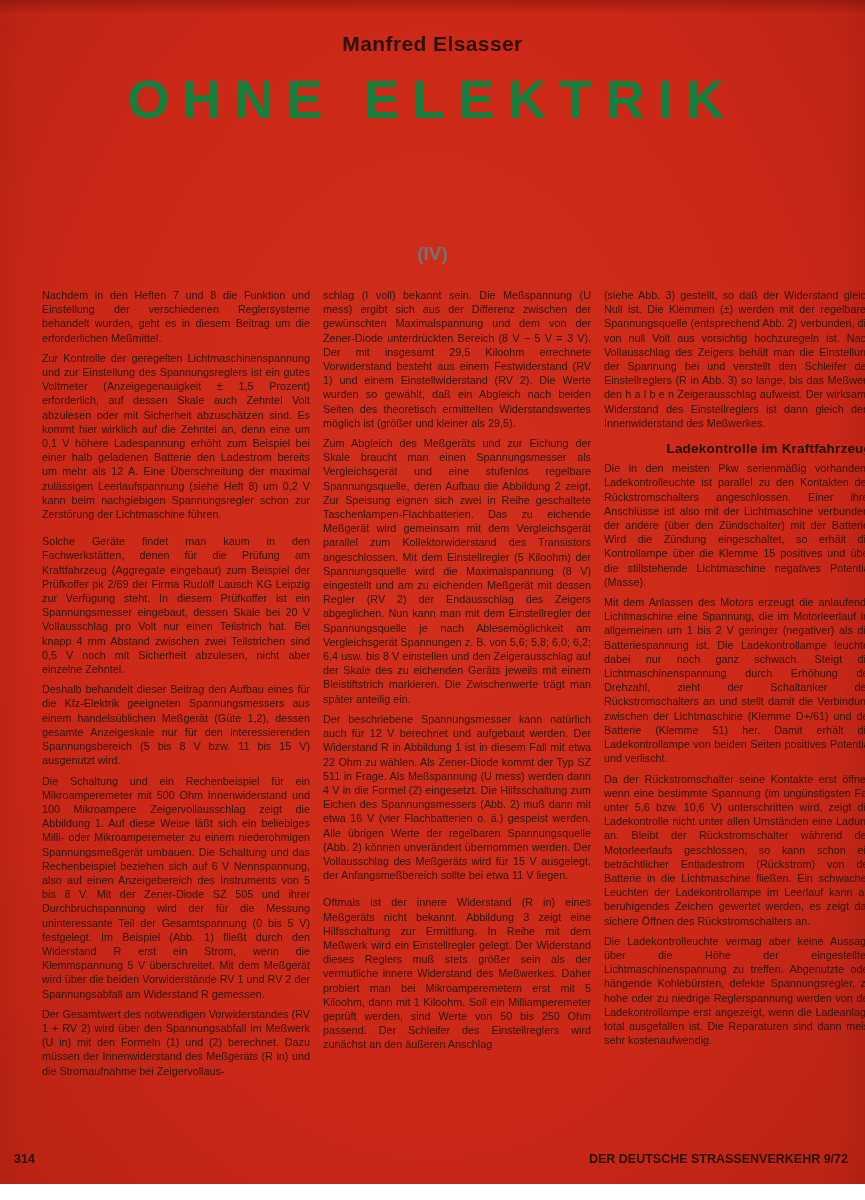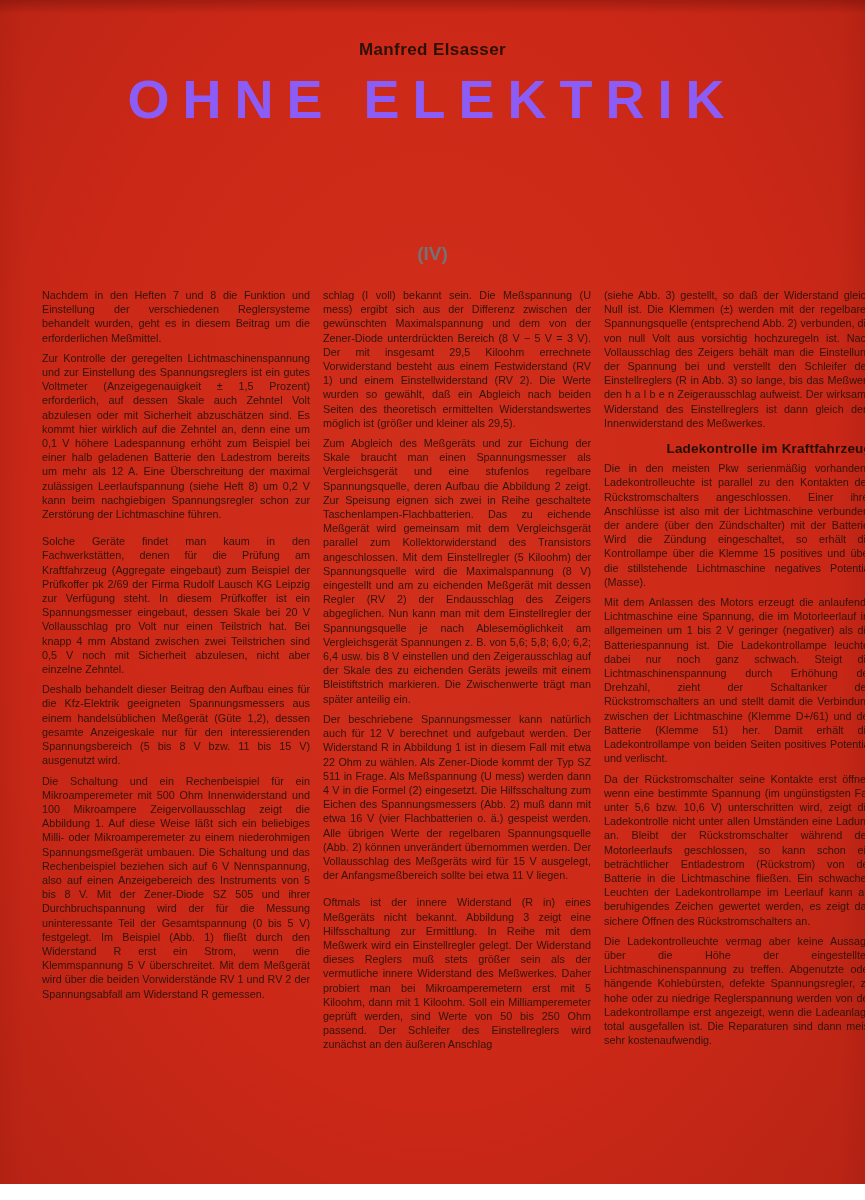--- a/index.html
+++ b/index.html
@@ -22,39 +22,39 @@
     width: 865px;
     height: 1184px;
     background: #cc2817;
     background-image:
       linear-gradient(180deg, rgba(60,0,0,0.28) 0%, rgba(60,0,0,0.0) 14px),
       linear-gradient(90deg, rgba(120,10,0,0.10) 0%, rgba(120,10,0,0.0) 3%, rgba(120,10,0,0.0) 97%, rgba(120,10,0,0.12) 100%),
       radial-gradient(ellipse at 50% 45%, rgba(255,120,80,0.10) 0%, rgba(0,0,0,0.0) 60%, rgba(0,0,0,0.10) 100%);
   }
   .author {
     position: absolute;
-    top: 40px;
+    top: 32px;
     left: 0;
     width: 100%;
     text-align: center;
-    font-size: 17px;
+    font-size: 21px;
     font-weight: bold;
     letter-spacing: 0.4px;
     color: #2c1108;
   }
   .title-main {
     position: absolute;
     top: 68px;
     left: 0;
     width: 100%;
     text-align: center;
     font-size: 54px;
     font-weight: 800;
     letter-spacing: 13px;
-    color: #8b5cf6;
+    color: #15803d;
     white-space: nowrap;
   }
   .title-sub {
     position: absolute;
     top: 160px;
     left: 0;
     width: 100%;
     text-align: center;
     font-size: 42px;
     font-weight: 800;
@@ -136,32 +136,37 @@
   <div class="title-main">OHNE ELEKTRIK</div>
   <div class="part-number">(IV)</div>
 
   <div class="columns">
     <div class="col" lang="de">
       <p>Nachdem in den Heften 7 und 8 die Funktion und Einstellung der verschiedenen Reglersysteme behandelt wurden, geht es in diesem Beitrag um die erforderlichen Meßmittel.</p>
       <p>Zur Kontrolle der geregelten Lichtmaschinenspannung und zur Einstellung des Spannungsreglers ist ein gutes Voltmeter (Anzeigegenauigkeit ± 1,5 Prozent) erforderlich, auf dessen Skale auch Zehntel Volt abzulesen oder mit Sicherheit abzuschätzen sind. Es kommt hier wirklich auf die Zehntel an, denn eine um 0,1 V höhere Ladespannung erhöht zum Beispiel bei einer halb geladenen Batterie den Ladestrom bereits um mehr als 12 A. Eine Überschreitung der maximal zulässigen Leerlaufspannung (siehe Heft 8) um 0,2 V kann beim nachgiebigen Spannungsregler schon zur Zerstörung der Lichtmaschine führen.</p>
       <p class="gap-before">Solche Geräte findet man kaum in den Fachwerkstätten, denen für die Prüfung am Kraftfahrzeug (Aggregate eingebaut) zum Beispiel der Prüfkoffer pk 2/69 der Firma Rudolf Lausch KG Leipzig zur Verfügung steht. In diesem Prüfkoffer ist ein Spannungsmesser eingebaut, dessen Skale bei 20 V Vollausschlag pro Volt nur einen Teilstrich hat. Bei knapp 4 mm Abstand zwischen zwei Teilstrichen sind 0,5 V noch mit Sicherheit abzulesen, nicht aber einzelne Zehntel.</p>
       <p>Deshalb behandelt dieser Beitrag den Aufbau eines für die Kfz-Elektrik geeigneten Spannungsmessers aus einem handelsüblichen Meßgerät (Güte 1,2), dessen gesamte Anzeigeskale nur für den interessierenden Spannungsbereich (5 bis 8 V bzw. 11 bis 15 V) ausgenutzt wird.</p>
       <p>Die Schaltung und ein Rechenbeispiel für ein Mikroamperemeter mit 500 Ohm Innenwiderstand und 100 Mikroampere Zeigervollausschlag zeigt die Abbildung 1. Auf diese Weise läßt sich ein beliebiges Milli- oder Mikroamperemeter zu einem niederohmigen Spannungsmeßgerät umbauen. Die Schaltung und das Rechenbeispiel beziehen sich auf 6 V Nennspannung, also auf einen Anzeigebereich des Instruments von 5 bis 8 V. Mit der Zener-Diode SZ 505 und ihrer Durchbruchspannung wird der für die Messung uninteressante Teil der Gesamtspannung (0 bis 5 V) festgelegt. Im Beispiel (Abb. 1) fließt durch den Widerstand R erst ein Strom, wenn die Klemmspannung 5 V überschreitet. Mit dem Meßgerät wird über die beiden Vorwiderstände RV 1 und RV 2 der Spannungsabfall am Widerstand R gemessen.</p>
+      <p>Der Gesamtwert des notwendigen Vorwiderstandes (RV 1 + RV 2) wird über den Spannungsabfall im Meßwerk (U in) mit den Formeln (1) und (2) berechnet. Dazu müssen der Innenwiderstand des Meßgeräts (R in) und die Stromaufnahme bei Zeigervollaus-</p>
     </div>
     <div class="col" lang="de">
       <p>schlag (I voll) bekannt sein. Die Meßspannung (U mess) ergibt sich aus der Differenz zwischen der gewünschten Maximalspannung und dem von der Zener-Diode unterdrückten Bereich (8 V − 5 V = 3 V). Der mit insgesamt 29,5 Kiloohm errechnete Vorwiderstand besteht aus einem Festwiderstand (RV 1) und einem Einstellwiderstand (RV 2). Die Werte wurden so gewählt, daß ein Abgleich nach beiden Seiten des theoretisch ermittelten Widerstandswertes möglich ist (größer und kleiner als 29,5).</p>
       <p>Zum Abgleich des Meßgeräts und zur Eichung der Skale braucht man einen Spannungsmesser als Vergleichsgerät und eine stufenlos regelbare Spannungsquelle, deren Aufbau die Abbildung 2 zeigt. Zur Speisung eignen sich zwei in Reihe geschaltete Taschenlampen-Flachbatterien. Das zu eichende Meßgerät wird gemeinsam mit dem Vergleichsgerät parallel zum Kollektorwiderstand des Transistors angeschlossen. Mit dem Einstellregler (5 Kiloohm) der Spannungsquelle wird die Maximalspannung (8 V) eingestellt und am zu eichenden Meßgerät mit dessen Regler (RV 2) der Endausschlag des Zeigers abgeglichen. Nun kann man mit dem Einstellregler der Spannungsquelle je nach Ablesemöglichkeit am Vergleichsgerät Spannungen z. B. von 5,6; 5,8; 6,0; 6,2; 6,4 usw. bis 8 V einstellen und den Zeigerausschlag auf der Skale des zu eichenden Geräts jeweils mit einem Bleistiftstrich markieren. Die Zwischenwerte trägt man später anteilig ein.</p>
       <p>Der beschriebene Spannungsmesser kann natürlich auch für 12 V berechnet und aufgebaut werden. Der Widerstand R in Abbildung 1 ist in diesem Fall mit etwa 22 Ohm zu wählen. Als Zener-Diode kommt der Typ SZ 511 in Frage. Als Meßspannung (U mess) werden dann 4 V in die Formel (2) eingesetzt. Die Hilfsschaltung zum Eichen des Spannungsmessers (Abb. 2) muß dann mit etwa 16 V (vier Flachbatterien o. ä.) gespeist werden. Alle übrigen Werte der regelbaren Spannungsquelle (Abb. 2) können unverändert übernommen werden. Der Vollausschlag des Meßgeräts wird für 15 V ausgelegt, der Anfangsmeßbereich sollte bei etwa 11 V liegen.</p>
       <p class="gap-before">Oftmals ist der innere Widerstand (R in) eines Meßgeräts nicht bekannt. Abbildung 3 zeigt eine Hilfsschaltung zur Ermittlung. In Reihe mit dem Meßwerk wird ein Einstellregler gelegt. Der Widerstand dieses Reglers muß stets größer sein als der vermutliche innere Widerstand des Meßwerkes. Daher probiert man bei Mikroamperemetern erst mit 5 Kiloohm, dann mit 1 Kiloohm. Soll ein Milliamperemeter geprüft werden, sind Werte von 50 bis 250 Ohm passend. Der Schleifer des Einstellreglers wird zunächst an den äußeren Anschlag</p>
     </div>
     <div class="col" lang="de">
       <p>(siehe Abb. 3) gestellt, so daß der Widerstand gleich Null ist. Die Klemmen (±) werden mit der regelbaren Spannungsquelle (entsprechend Abb. 2) verbunden, die von null Volt aus vorsichtig hochzuregeln ist. Nach Vollausschlag des Zeigers behält man die Einstellung der Spannung bei und verstellt den Schleifer des Einstellreglers (R in Abb. 3) so lange, bis das Meßwerk den h a l b e n Zeigerausschlag aufweist. Der wirksame Widerstand des Einstellreglers ist dann gleich dem Innenwiderstand des Meßwerkes.</p>
       <h3 class="section-heading">Ladekontrolle im Kraftfahrzeug</h3>
       <p>Die in den meisten Pkw serienmäßig vorhandene Ladekontrolleuchte ist parallel zu den Kontakten des Rückstromschalters angeschlossen. Einer ihrer Anschlüsse ist also mit der Lichtmaschine verbunden, der andere (über den Zündschalter) mit der Batterie. Wird die Zündung eingeschaltet, so erhält die Kontrollampe über die Klemme 15 positives und über die stillstehende Lichtmaschine negatives Potential (Masse).</p>
       <p>Mit dem Anlassen des Motors erzeugt die anlaufende Lichtmaschine eine Spannung, die im Motorleerlauf im allgemeinen um 1 bis 2 V geringer (negativer) als die Batteriespannung ist. Die Ladekontrollampe leuchtet dabei nur noch ganz schwach. Steigt die Lichtmaschinenspannung durch Erhöhung der Drehzahl, zieht der Schaltanker des Rückstromschalters an und stellt damit die Verbindung zwischen der Lichtmaschine (Klemme D+/61) und der Batterie (Klemme 51) her. Damit erhält die Ladekontrollampe von beiden Seiten positives Potential und verlischt.</p>
       <p>Da der Rückstromschalter seine Kontakte erst öffnet, wenn eine bestimmte Spannung (im ungünstigsten Fall unter 5,6 bzw. 10,6 V) unterschritten wird, zeigt die Ladekontrolle nicht unter allen Umständen eine Ladung an. Bleibt der Rückstromschalter während des Motorleerlaufs geschlossen, so kann schon ein beträchtlicher Entladestrom (Rückstrom) von der Batterie in die Lichtmaschine fließen. Ein schwaches Leuchten der Ladekontrollampe im Leerlauf kann als beruhigendes Zeichen gewertet werden, es zeigt das sichere Öffnen des Rückstromschalters an.</p>
       <p>Die Ladekontrolleuchte vermag aber keine Aussage über die Höhe der eingestellten Lichtmaschinenspannung zu treffen. Abgenutzte oder hängende Kohlebürsten, defekte Spannungsregler, zu hohe oder zu niedrige Reglerspannung werden von der Ladekontrollampe erst angezeigt, wenn die Ladeanlage total ausgefallen ist. Die Reparaturen sind dann meist sehr kostenaufwendig.</p>
     </div>
   </div>
 
+  <div class="footer">
+    <span>314</span>
+    <span>DER DEUTSCHE STRASSENVERKEHR 9/72</span>
+  </div>
 
   <div class="bottom-margin"></div>
 </div>
 
 </body></html>

